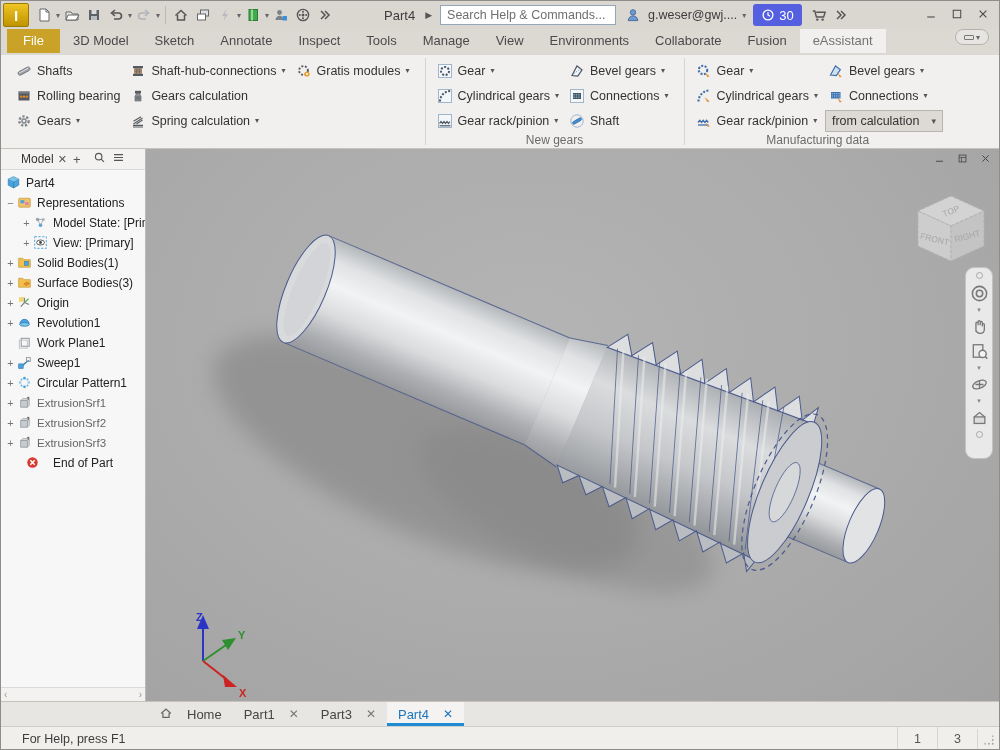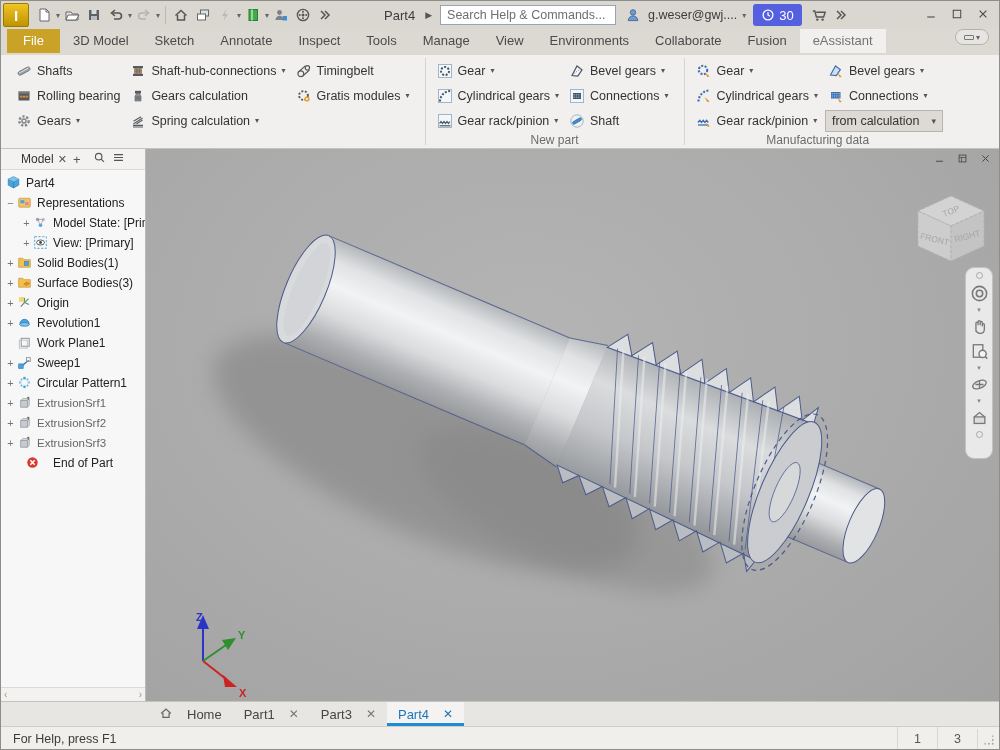--- a/index.html
+++ b/index.html
@@ -76,21 +76,21 @@
   
   .doc-tabs { position:absolute; top:700px; left:0; right:0; height:25px; background:#e8e6e2; border-top:1px solid #c6c3be; display:flex; align-items:stretch; padding-left:147px; }
   .dtab { display:flex; align-items:center; gap:14px; padding:0 11px; font-size:13px; color:#454545; white-space:nowrap; }
   .dtab .dclose { color:#777; font-size:12px; }
   .dtab.active { background:#f4f3f1; color:#1b75bc; box-shadow:inset 0 -3px 0 #1e8bd2; }
   .dtab.active .dclose { color:#1b75bc; }
   .dtab svg { width:14px; height:14px; }
 
   
   .statusbar { position:absolute; top:725px; left:0; right:0; height:25px; background:#f1efec; border-top:1px solid #cfcdc9; display:flex; align-items:center; }
-  .status-help { padding-left:12px; font-size:12.5px; color:#3c3c3c; }
+  .status-help { padding-left:21px; font-size:12.5px; color:#3c3c3c; }
   .status-right { margin-left:auto; display:flex; align-items:stretch; height:100%; }
   .scell { width:40px; border-left:1px solid #d8d6d2; display:flex; align-items:center; justify-content:center; font-size:12.5px; color:#555; }
   .sgrip { width:22px; border-left:1px solid #d8d6d2; display:flex; align-items:flex-end; justify-content:flex-end; padding:3px; }
 </style>
 </head>
 <body>
 
 <div class="app">
 
   <div class="titlebar">
@@ -314,30 +314,20 @@
                 </svg>
               </span>
               <span class="rlbl">Spring calculation</span>
               <span class="caret">▾</span>
             </div>
           </div>
           <div class="rcol">
             <div class="rbtn">
               <span class="icon">
                 <svg viewBox="0 0 16 16" width="100%" height="100%">
-                  <circle cx="4.8" cy="10.8" r="2.9" fill="none" stroke="#565a5f" stroke-width="1.2"></circle>
-                  <circle cx="11.4" cy="4.8" r="2.2" fill="none" stroke="#565a5f" stroke-width="1.2"></circle>
-                  <path d="M2.5 9 9.3 2.9M7.1 12.7l6.3-5.7" stroke="#565a5f" stroke-width="1.2"></path>
-                </svg>
-              </span>
-              <span class="rlbl">Timingbelt</span>
-            </div>
-            <div class="rbtn">
-              <span class="icon">
-                <svg viewBox="0 0 16 16" width="100%" height="100%">
                   <circle cx="7.5" cy="7.5" r="4.4" fill="none" stroke="#565a5f" stroke-width="1.9" stroke-dasharray="2 1.6"></circle>
                   <circle cx="11" cy="11" r="2.6" fill="#e7a02e"></circle>
                   <path d="M10 11h2M11 10v2" stroke="#fff" stroke-width=".9"></path>
                 </svg>
               </span>
               <span class="rlbl">Gratis modules</span>
               <span class="caret">▾</span>
             </div>
           </div>
         </div>
@@ -406,21 +396,21 @@
                   <circle cx="8" cy="8" r="6.2" fill="none" stroke="#9fb6cc" stroke-width="1"></circle>
                   <g transform="rotate(-30 8 8)">
                     <rect x="3" y="6.7" width="10" height="2.7" rx="1.35" fill="#3f8fd6" stroke="#2c6ba6" stroke-width=".7"></rect>
                   </g>
                 </svg>
               </span>
               <span class="rlbl">Shaft</span>
             </div>
           </div>
         </div>
-        <div class="rgroup-label">New part</div>
+        <div class="rgroup-label">New gears</div>
       </div>
       <div class="rdivider"></div>
       <div class="rgroup">
         <div class="rcols">
           <div class="rcol">
             <div class="rbtn">
               <span class="icon">
                 <svg viewBox="0 0 16 16" width="100%" height="100%">
                   <circle cx="7" cy="7" r="4.2" fill="none" stroke="#3f6fae" stroke-width="2.1" stroke-dasharray="2 1.5"></circle>
                   <path d="M9 9.5l4.5 3.8-2 1z" fill="#e78b2e"></path>

